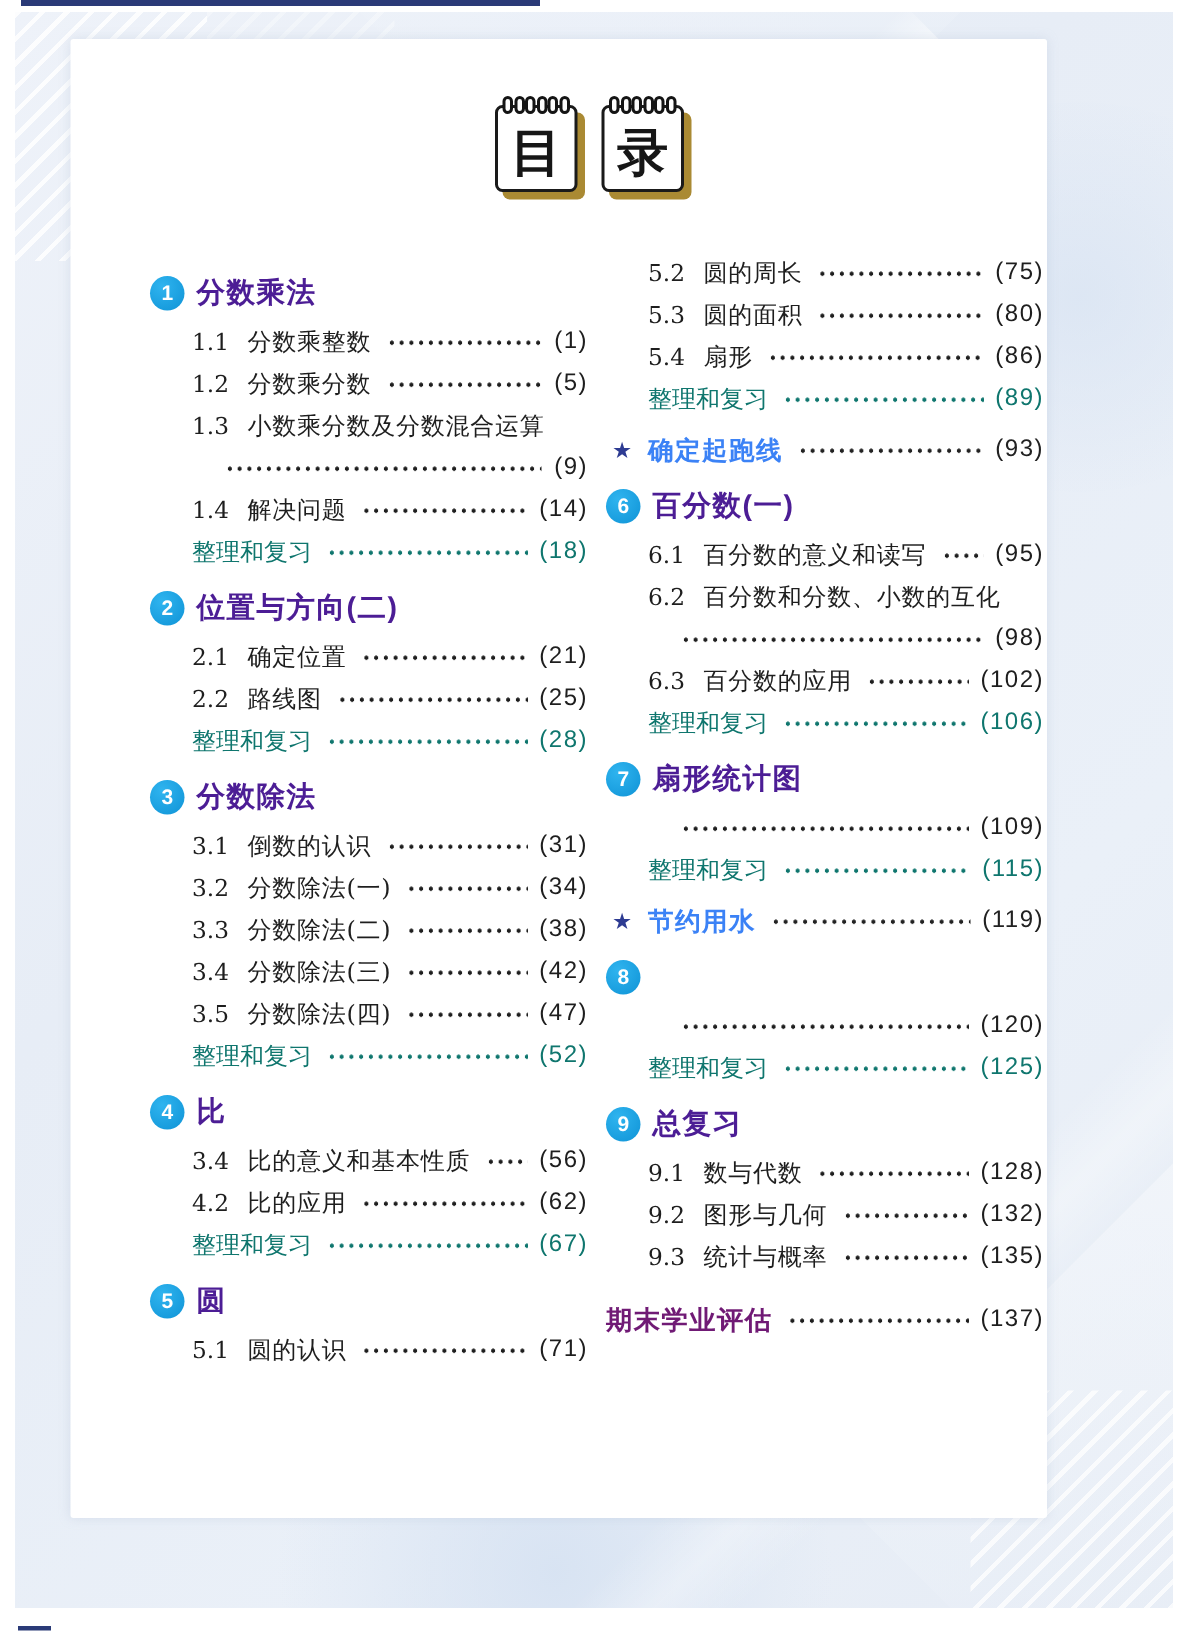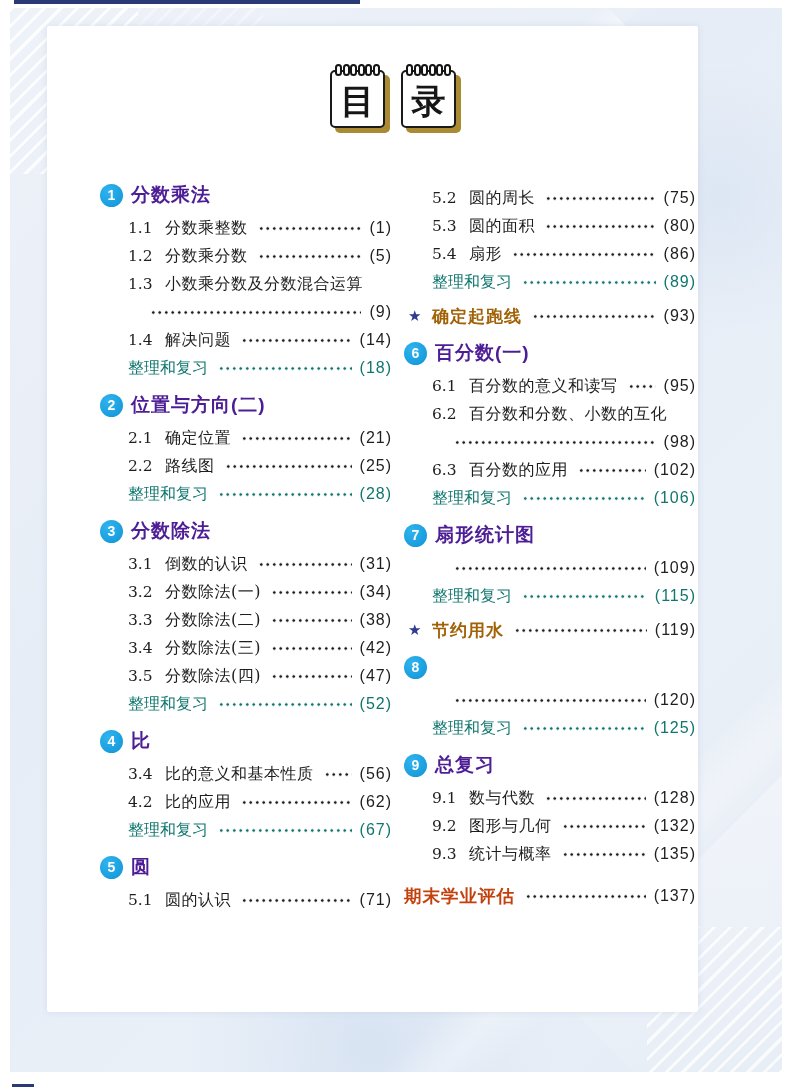--- a/index.html
+++ b/index.html
@@ -62,21 +62,21 @@
     width:7px; height:12px; background:#fdfdfd;
     border:2px solid #141414; border-radius:4px;
   }
   .pad-char {
     font-family:"DejaVu Serif", serif; font-weight:bold;
     font-size:34px; color:#161616; margin-top:5px;
   }
   
   .col { position:absolute; width:292px; }
   .col-left  { left:100px; top:172px; }
-  .col-right { left:404px; top:184px; }
+  .col-right { left:404px; top:168px; }
   .row { display:flex; align-items:center; height:28px; color:#1e1e1e; }
   .row-ch { height:34px; margin:6px 0 2px 0; }
   .badge {
     width:23px; height:23px; border-radius:50%;
     background:radial-gradient(circle at 35% 30%, #2fb4ef, #0f93d6);
     color:#fff; font:bold 14px "Liberation Sans", sans-serif;
     display:flex; align-items:center; justify-content:center;
     margin-right:8px; flex:none;
   }
   .ch-title { font:bold 19px "Liberation Sans", sans-serif; color:#4c1d95; letter-spacing:1px; }
@@ -86,23 +86,23 @@
   .leader {
     flex:1; align-self:stretch; margin:0 8px 0 10px; min-width:18px;
     background-image:radial-gradient(circle, currentColor 1.15px, rgba(0,0,0,0) 1.5px);
     background-size:6.5px 6.5px; background-repeat:repeat-x; background-position:left center;
   }
   .pagenum { font-family:Liberation Sans, sans-serif; font-size:16px; flex:none; letter-spacing:1px; }
   .row-dots { padding-left:40px; }
   .row-rev { padding-left:28px; color:#0f766e; font-family:"DejaVu Serif", serif; font-size:16px; }
   .row-star { margin:6px 0; color:#222; }
   .star-ico { width:28px; flex:none; color:#2d3b92; font-size:15px; padding-left:4px; }
-  .star-label { font:bold 17px "Liberation Sans", sans-serif; color:#a16207; letter-spacing:1px; }
+  .star-label { font:bold 17px "Liberation Sans", sans-serif; color:#3b82f6; letter-spacing:1px; }
   .row-final { margin-top:14px; }
-  .final-label { font:bold 17.5px "Liberation Sans", sans-serif; color:#c2410c; letter-spacing:1px; }
+  .final-label { font:bold 17.5px "Liberation Sans", sans-serif; color:#701a75; letter-spacing:1px; }
 </style>
 </head>
 <body>
 
 <div class="bg">
   <div class="tri t1"></div>
   <div class="tri t2"></div>
   <div class="blob bl1"></div>
   <div class="blob bl2"></div>
   <div class="band b1"></div>

